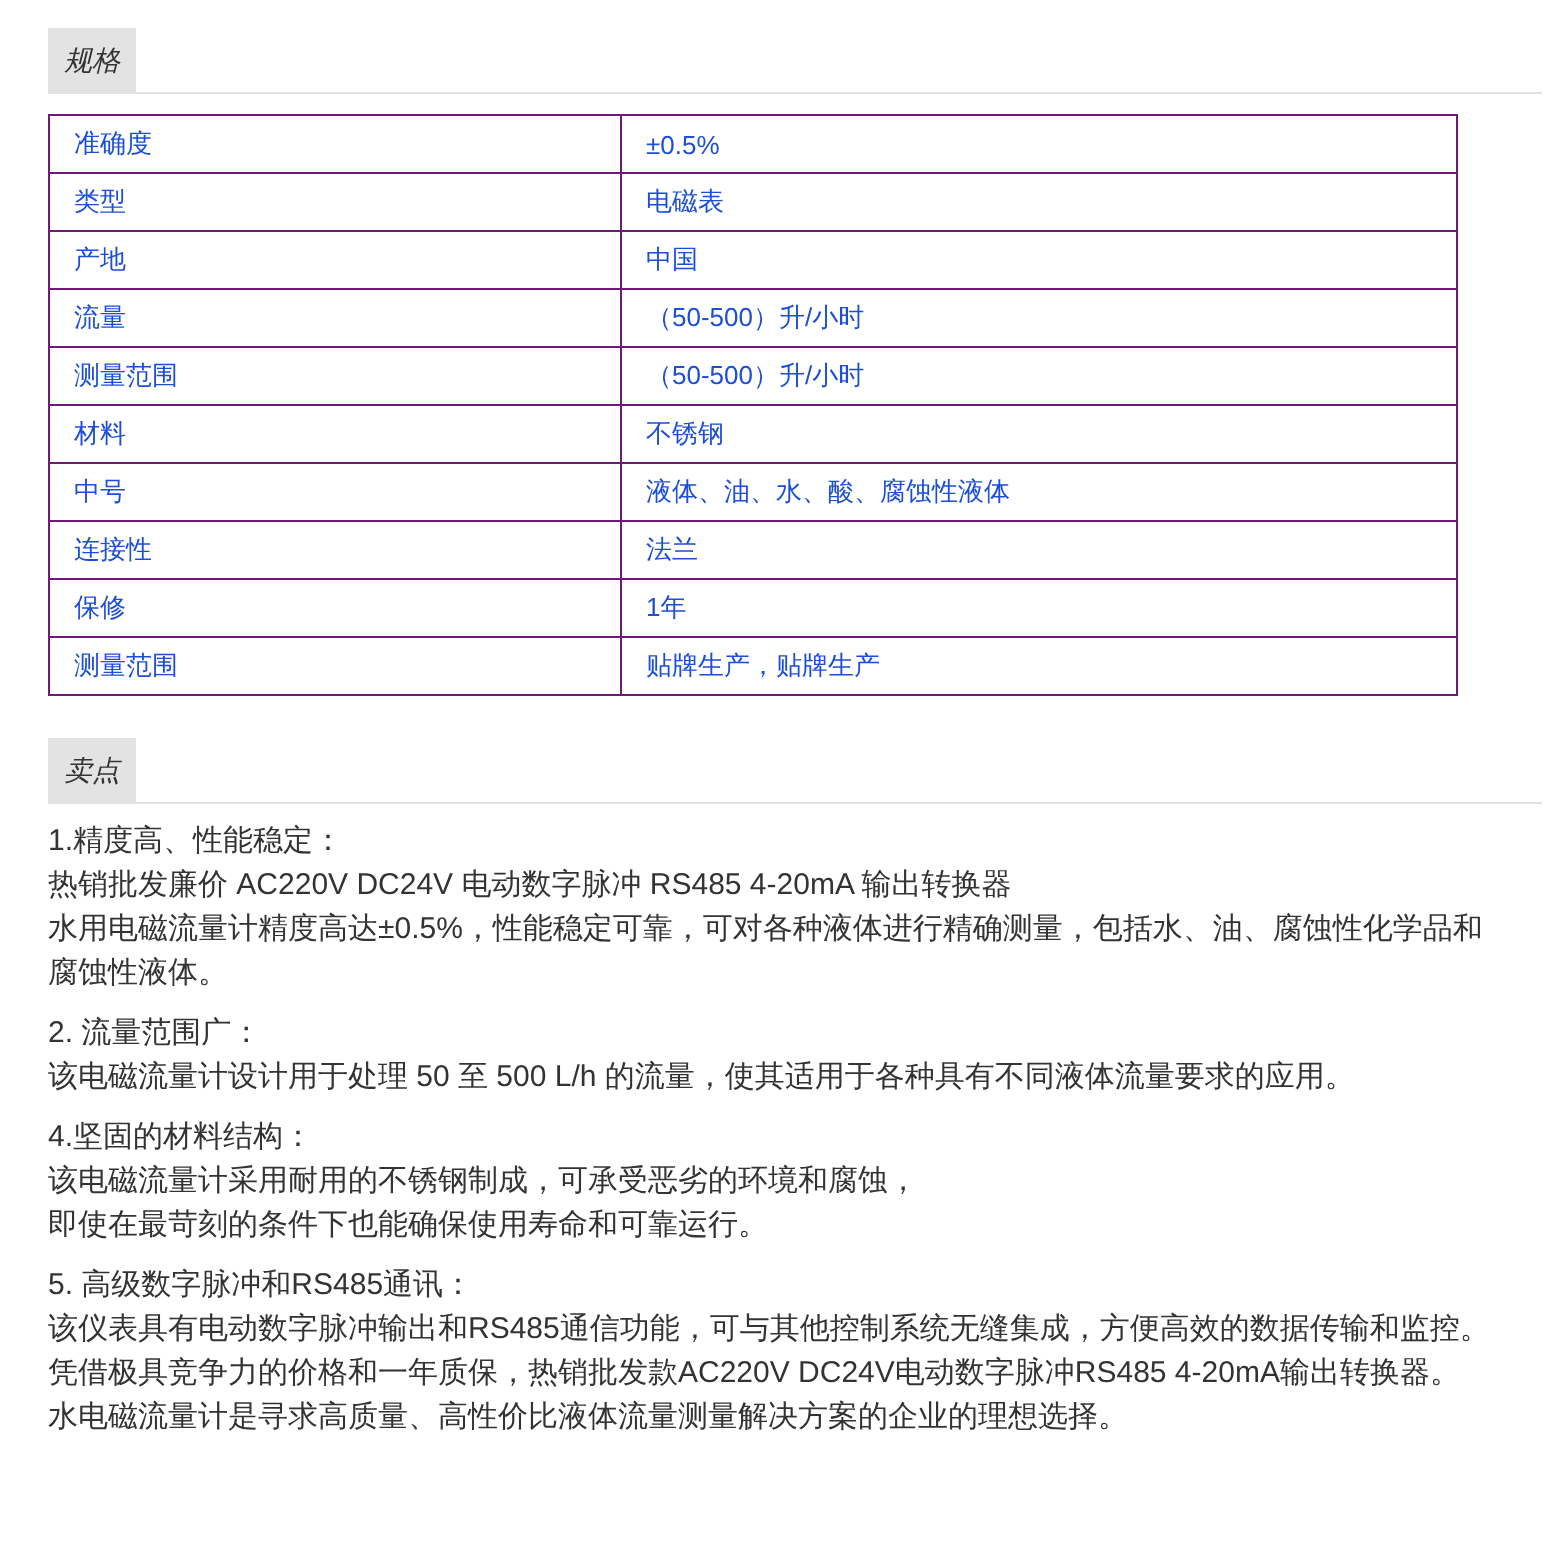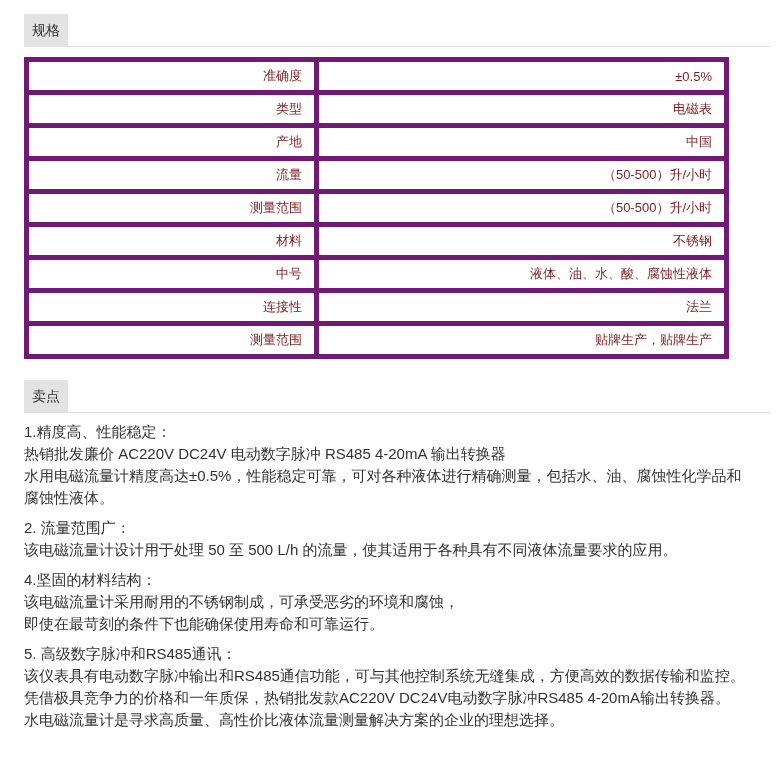--- a/index.html
+++ b/index.html
@@ -23,37 +23,37 @@
     line-height: 0;
   }
   .section-tab {
     display: inline-block;
     background: #e3e3e3;
     color: #333333;
     font-size: 14px;
     line-height: 16px;
     padding: 8px 8px;
     vertical-align: bottom;
+    font-style: italic;
   }
   .spec-table {
     margin: 10px 0 0 24px;
     border-collapse: collapse;
     table-layout: fixed;
     width: 705px;
   }
   .spec-table td {
-    border: 5px solid #701a75;
+    border: 1px solid #701a75;
     height: 28px;
     font-size: 13px;
-    color: #7f1d1d;
+    color: #1d4ed8;
     padding: 0 12px;
     vertical-align: middle;
     white-space: nowrap;
     overflow: hidden;
-    text-align: right;
   }
   .spec-table td.label-cell { width: 261px; }
   .selling-head { margin-top: 21px; }
   .selling-points {
     padding: 8px 24px 0 24px;
   }
   .selling-paragraph {
     margin: 0 0 8px 0;
     font-size: 15px;
     line-height: 22px;
@@ -104,20 +104,24 @@
   <tr>
     <td class="label-cell">中号</td>
     <td class="value-cell">液体、油、水、酸、腐蚀性液体</td>
   </tr>
 
   <tr>
     <td class="label-cell">连接性</td>
     <td class="value-cell">法兰</td>
   </tr>
 
+  <tr>
+    <td class="label-cell">保修</td>
+    <td class="value-cell">1年</td>
+  </tr>
 
   <tr>
     <td class="label-cell">测量范围</td>
     <td class="value-cell">贴牌生产，贴牌生产</td>
   </tr>
 </tbody>
     </table>
   </div>
 
   <div>

